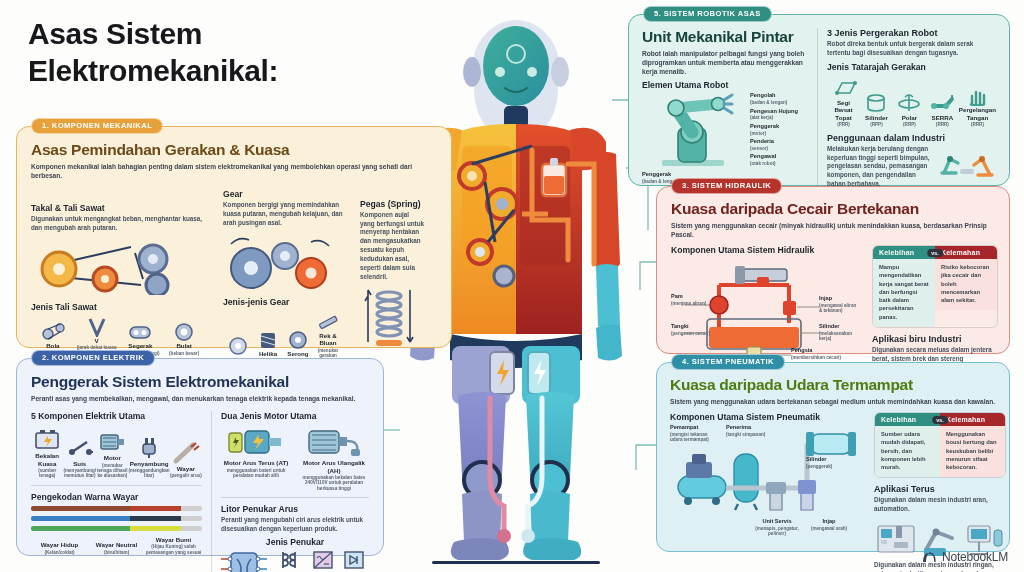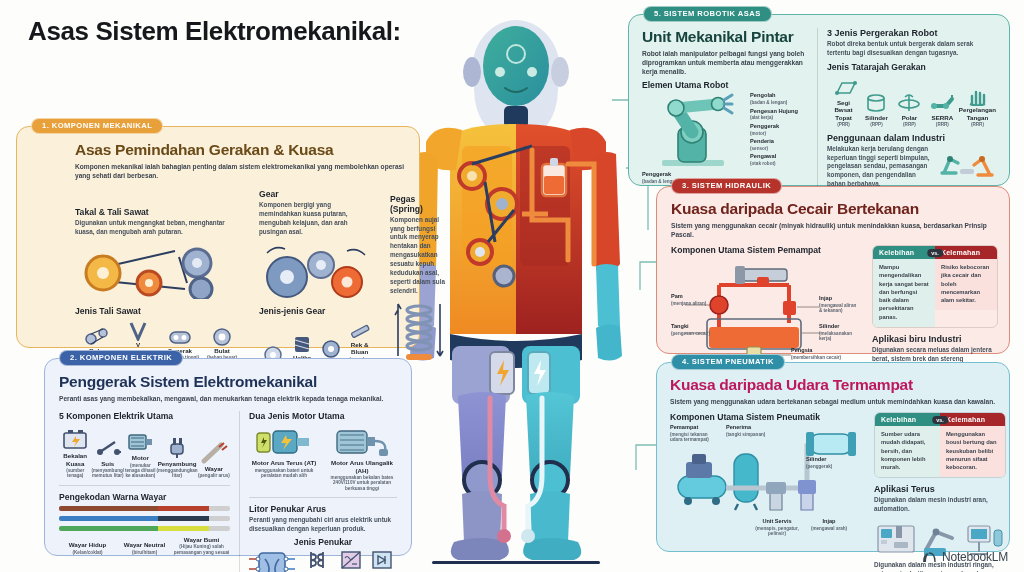--- a/index.html
+++ b/index.html
@@ -8,21 +8,21 @@
     background:#fdfdfb;
     font-family:"Liberation Sans", sans-serif;
     color:#1d232b;
     position:relative;
   }
   .stage{position:absolute;inset:0;}
 
   
   .title{
     position:absolute;left:28px;top:16px;width:390px;
-    font-size:26px;line-height:1.22;font-weight:bold;letter-spacing:-0.4px;
+    font-size:30px;line-height:1.22;font-weight:bold;letter-spacing:-0.4px;
     color:#16181c;
   }
   .title .l2{display:block;}
 
   
   .panel{
     position:absolute;border-radius:13px;border:1.6px solid #ccc;
     box-sizing:border-box;
   }
   .tag{
@@ -35,33 +35,33 @@
   .p-title{font-size:15.5px;font-weight:bold;letter-spacing:-0.25px;margin:0;}
   .p-sub{font-size:6.6px;line-height:1.38;margin:3px 0 0 0;color:#3d4550;font-weight:600;}
   .h3{font-size:8.6px;font-weight:bold;margin:0 0 2px 0;}
   .body-s{font-size:6.3px;line-height:1.42;color:#46505c;font-weight:600;margin:0;}
   .cap{font-size:6.2px;font-weight:bold;text-align:center;line-height:1.2;}
   .cap small{display:block;font-size:4.6px;font-weight:600;color:#5d6672;line-height:1.18;margin-top:1px;}
   .divider{width:1px;background:rgba(0,0,0,.13);}
   .hdiv{height:1px;background:rgba(0,0,0,.13);margin:6px 0;}
 
   
-  #sec1{left:16px;top:126px;width:404px;height:222px;
-    background:#fbf0da;border-color:#e8b45c;padding-left:44px;}
+  #sec1{left:16px;top:126px;width:436px;height:222px;
+    background:#fbf0da;border-color:#e8b45c;}
   #sec1 .tag{background:#e8a13a;}
   #sec1 .p-title{color:#6b4a18;}
   #sec1 .inner{padding:14px 14px 10px 14px;}
   #sec1 .cols{display:flex;margin-top:9px;align-items:center;}
   #sec1 .c1{width:175px;padding-right:8px;}
   #sec1 .c2{width:120px;padding:0 8px;}
   #sec1 .c3{width:65px;padding-left:8px;}
 
   
   #sec2{left:16px;top:358px;width:368px;height:198px;
-    background:#eef2fa;border-color:#9fb4db;margin-left:28px;}
+    background:#eef2fa;border-color:#9fb4db;}
   #sec2 .tag{background:#3c63a8;}
   #sec2 .p-title{color:#1f3257;}
   #sec2 .inner{padding:14px 14px 10px 14px;}
   #sec2 .cols{display:flex;margin-top:8px;}
   #sec2 .c1{width:185px;padding-right:9px;}
   #sec2 .c2{width:160px;padding-left:9px;}
 
   
   #sec5{left:628px;top:14px;width:382px;height:172px;
     background:#e2f2ef;border-color:#5fb3a8;}
@@ -79,21 +79,21 @@
   #sec3 .p-title{color:#70231d;}
   #sec3 .inner{padding:13px 13px 9px 14px;}
   #sec3 .cols{display:flex;margin-top:6px;}
   #sec3 .c1{width:185px;padding-right:8px;}
   #sec3 .c2{width:152px;padding-left:8px;}
 
   
   #sec4{left:656px;top:362px;width:354px;height:190px;
     background:#def0f4;border-color:#74bfcf;}
   #sec4 .tag{background:#2f8fa6;}
-  #sec4 .p-title{color:#be185d;}
+  #sec4 .p-title{color:#4d7c0f;}
   #sec4 .inner{padding:13px 13px 9px 13px;}
   #sec4 .cols{display:flex;margin-top:6px;}
   #sec4 .c1{width:188px;padding-right:8px;}
   #sec4 .c2{width:150px;padding-left:8px;}
 
   
   .procon{position:relative;border-radius:6px;overflow:hidden;display:flex;
     border:1px solid rgba(0,0,0,.12);}
   .procon .col{width:50%;}
   .procon .ch{font-size:7px;font-weight:bold;color:#fff;padding:3px 6px;letter-spacing:.2px;}
@@ -619,21 +619,21 @@
     </div>
   </div>
 
   <div class="panel" id="sec3">
     <div class="tag">3. SISTEM HIDRAULIK</div>
     <div class="inner">
       <p class="p-title">Kuasa daripada Cecair Bertekanan</p>
       <p class="p-sub">Sistem yang menggunakan cecair (minyak hidraulik) untuk menindakkan kuasa, berdasarkan Prinsip Pascal.</p>
       <div class="cols">
         <div class="c1">
-          <p class="h3">Komponen Utama Sistem Pemampat</p>
+          <p class="h3">Komponen Utama Sistem Hidraulik</p>
           <div style="position:relative;height:104px">
             <svg width="185" height="104" viewBox="0 0 185 104">
               <path d="M48 28 h70 M48 28 v42 M118 28 v38" stroke="#e0432c" stroke-width="4" fill="none"></path>
               <rect x="72" y="12" width="44" height="12" rx="3" fill="#c6ced9" stroke="#5f6b7d" stroke-width="1.4"></rect>
               <rect x="64" y="9" width="10" height="18" rx="2" fill="#8c97a8"></rect>
               <rect x="86" y="20" width="12" height="10" rx="2" fill="#e0432c"></rect>
               <circle cx="48" cy="48" r="9" fill="#e0432c" stroke="#9e2220" stroke-width="1.6"></circle>
               <rect x="112" y="44" width="13" height="14" rx="2" fill="#e0432c"></rect>
               <rect x="36" y="62" width="94" height="30" rx="4" fill="none" stroke="#5f6b7d" stroke-width="1.6"></rect>
               <rect x="38" y="70" width="90" height="21" rx="3" fill="#ef6b35"></rect>

